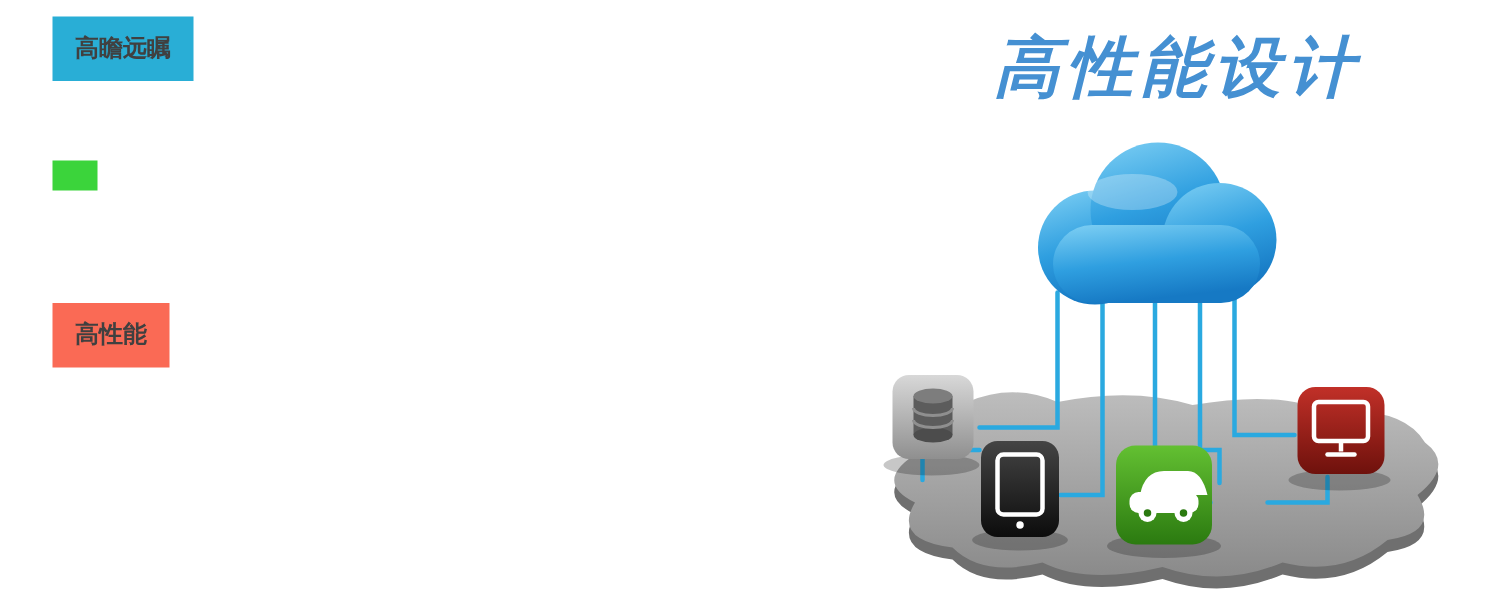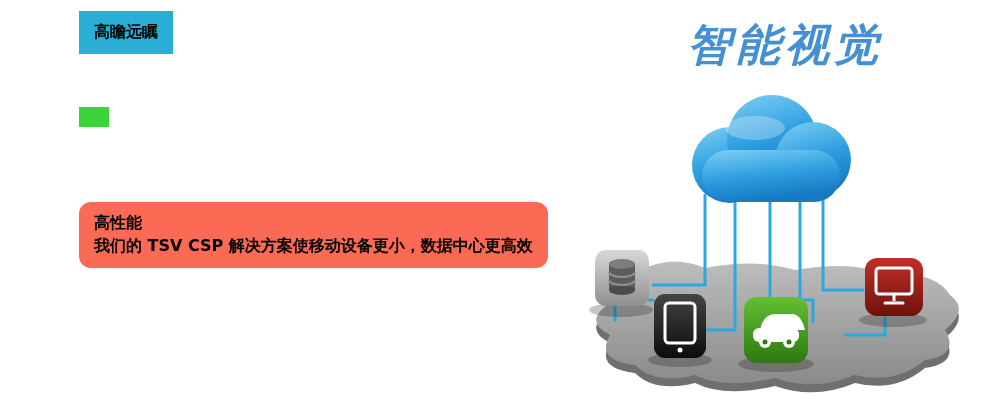--- a/index.html
+++ b/index.html
@@ -4,25 +4,24 @@
 <style>
   * { margin:0; padding:0; box-sizing:border-box; }
   body { font-family:"DejaVu Sans", sans-serif; background:#ffffff; }
   .page {
     position:relative; width:1000px; height:400px;
     background:#ffffff; overflow:hidden;
   }
   
   .banner {
     position:absolute; left:35px;
-    color:#000000; font-weight:bold;
+    color:#404040; font-weight:bold;
     font-size:16px; line-height:23px;
     padding:9px 15px 11px 15px;
     white-space:nowrap;
-    margin-left:44px;
   }
   .banner-1 { top:11px; }
   .banner-2 { top:107px; }
   .banner-3 { top:202px; }
   .banner-title { display:block; }
   .banner-subtitle { display:block; }
   
   .headline {
     position:absolute; left:600px; top:16px; width:370px;
     text-align:center;
@@ -41,26 +40,25 @@
 
 <div class="page">
 
   <div class="banner banner-1" style="background-color: rgb(41, 174, 214);">
     <span class="banner-title">高瞻远瞩</span>
   </div>
 
   <div class="banner banner-2" style="background-color: rgb(59, 212, 59);">
   </div>
 
-  <div class="banner banner-3" style="background-color: rgb(250, 106, 85); border-radius: 12px;">
+  <div class="banner banner-3" style="background-color: rgb(250, 106, 85);">
     <span class="banner-title">高性能</span>
-    <span class="banner-subtitle">我们的 TSV CSP 解决方案使移动设备更小，数据中心更高效</span>
   </div>
 
-  <div class="headline" style="color: rgb(69, 144, 210);">智能视觉</div>
+  <div class="headline" style="color: rgb(69, 144, 210);">高性能设计</div>
 
   <svg class="illustration" viewBox="0 0 445 400" xmlns="http://www.w3.org/2000/svg">
     <defs>
       <linearGradient id="cloudGrad" x1="0" y1="0" x2="0.3" y2="1">
         <stop offset="0" stop-color="#7fd0f4"></stop>
         <stop offset="0.55" stop-color="#2f9fe0"></stop>
         <stop offset="1" stop-color="#1679c4"></stop>
       </linearGradient>
       <linearGradient id="islandGrad" x1="0" y1="0" x2="0" y2="1">
         <stop offset="0" stop-color="#bdbdbd"></stop>

